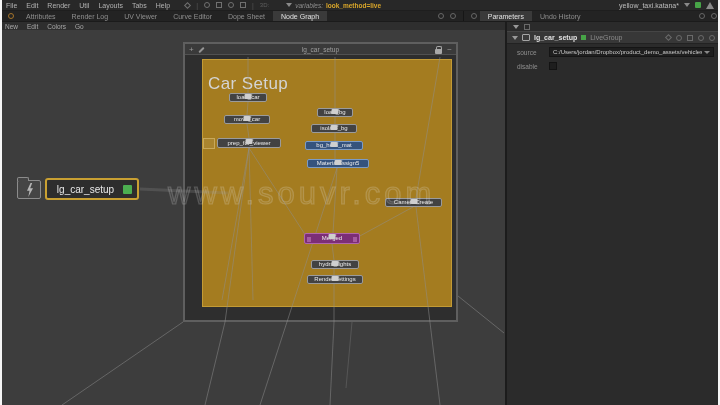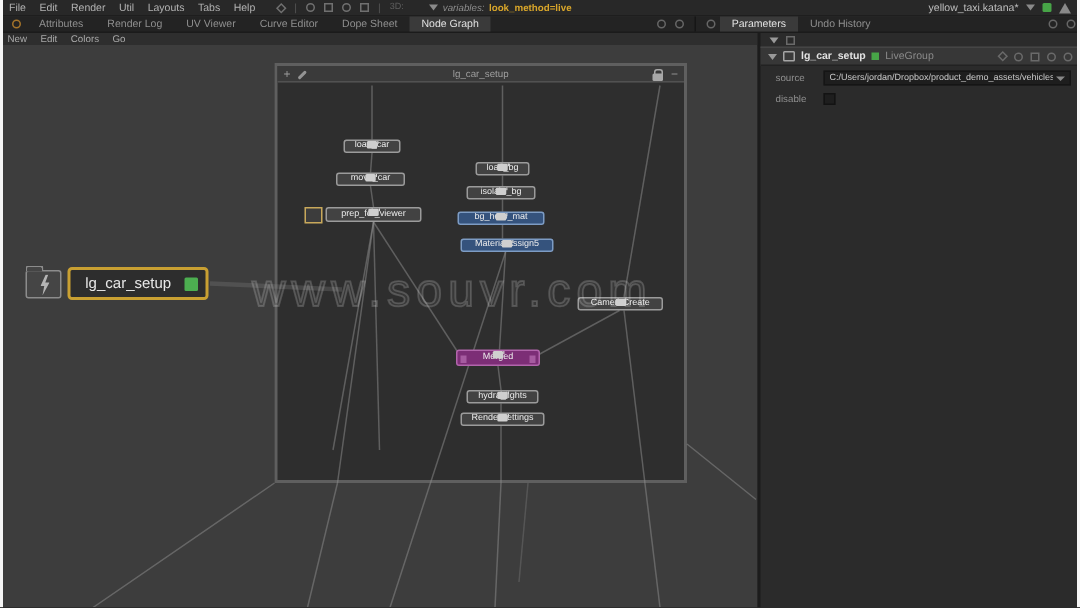--- a/index.html
+++ b/index.html
@@ -198,20 +198,23 @@
         <span class="gp-left">
           <span class="plus">+</span>
           <span class="pencil"></span>
         </span>
         <span>lg_car_setup</span>
         <span class="gp-right">
           <span class="mlock"></span>
           <span class="minus">−</span>
         </span>
       </div>
+      <div class="group-box">
+        <div class="group-title">Car Setup</div>
+      </div>
     </div>
 
     <svg class="wires" width="505" height="375">
       <g stroke="#8f8f8f" stroke-opacity="0.5" stroke-width="1" fill="none">
         <line x1="248" y1="27" x2="248" y2="63"></line>
         <line x1="335" y1="27" x2="335" y2="78"></line>
         <line x1="440" y1="27" x2="416" y2="168"></line>
         <line x1="248" y1="72" x2="247" y2="85"></line>
         <line x1="247" y1="94" x2="249" y2="108"></line>
         <line x1="249" y1="118" x2="222" y2="270"></line>

